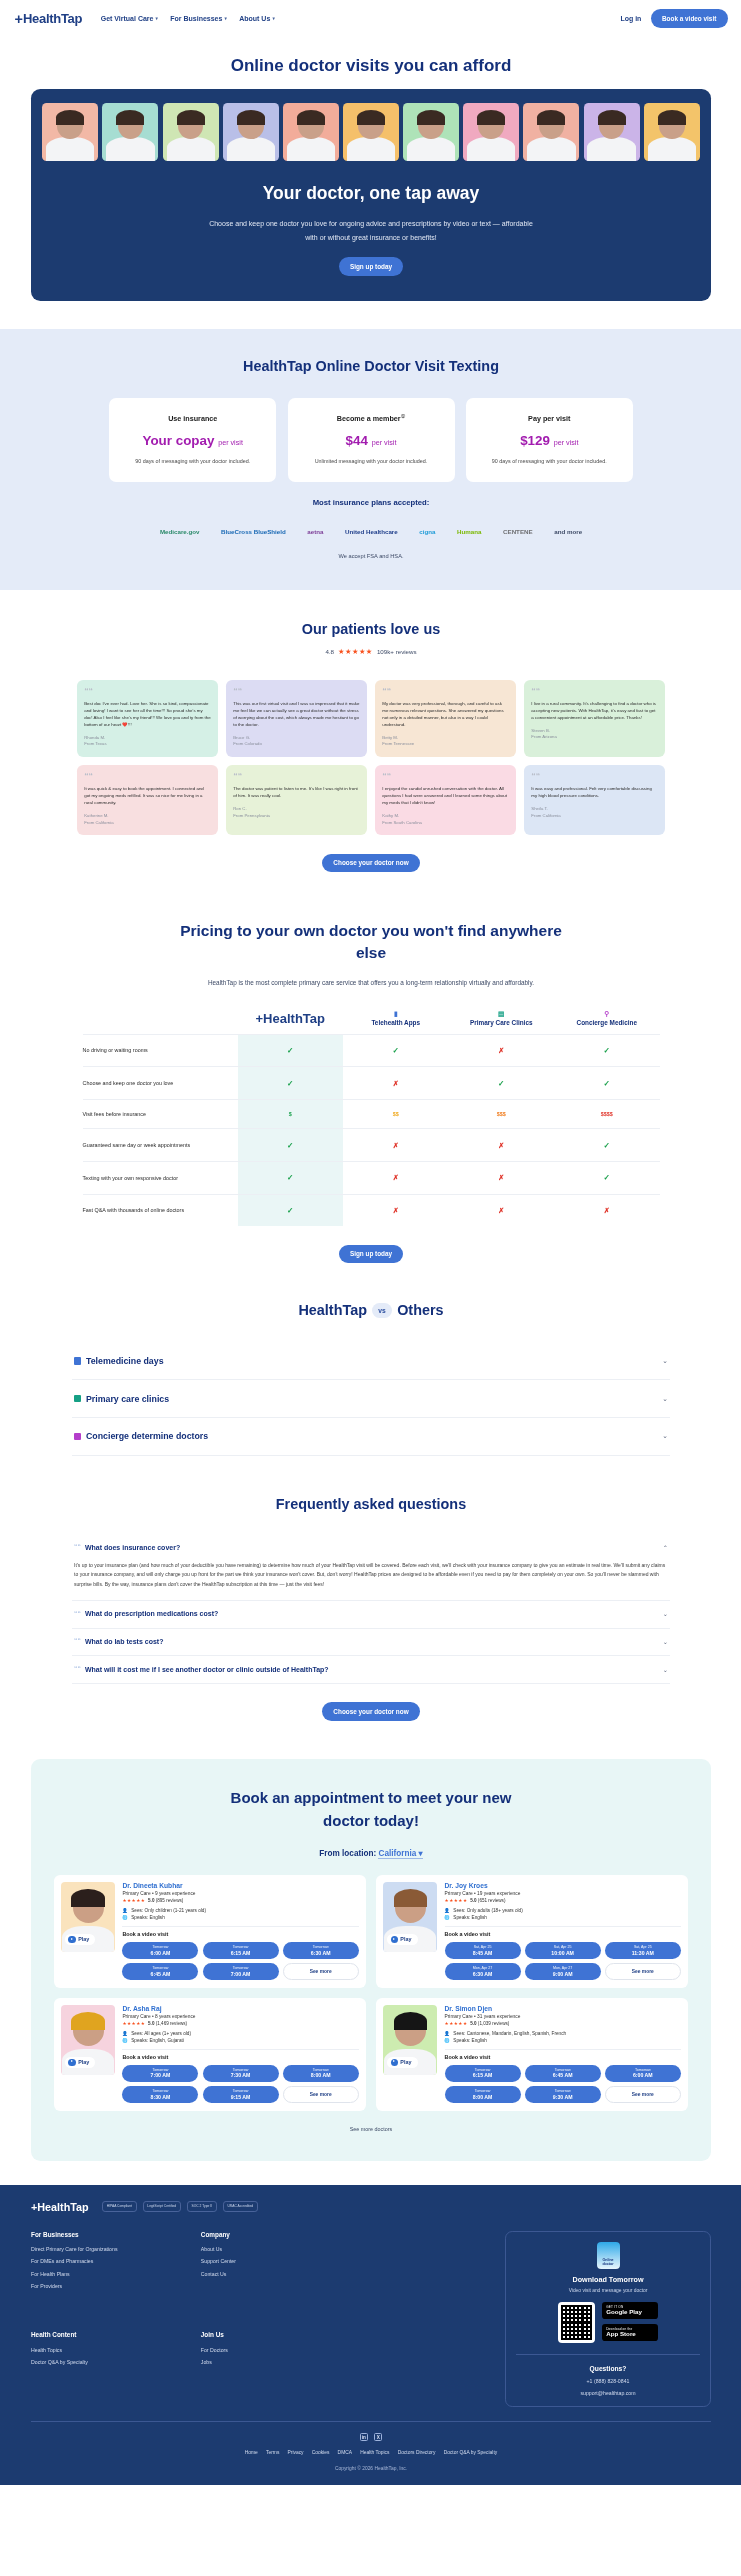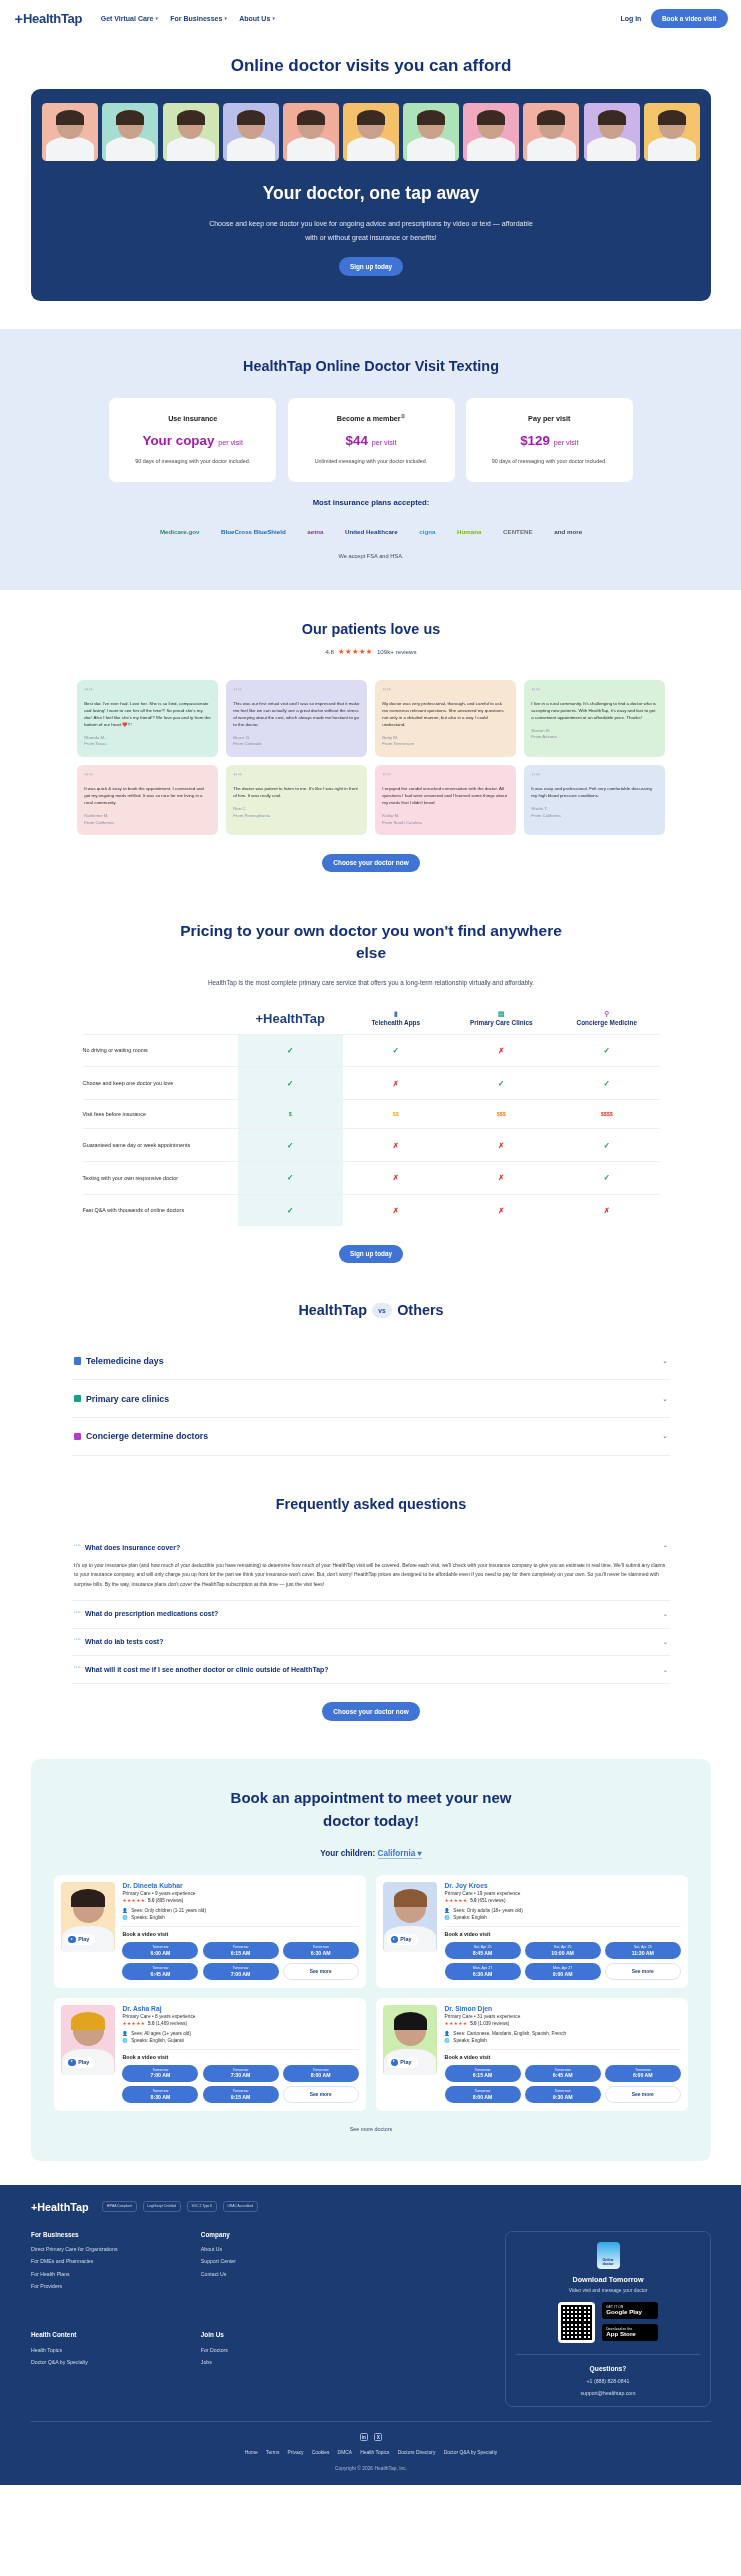--- a/index.html
+++ b/index.html
@@ -534,21 +534,21 @@
         </div>
       </div>
     <div class="center-cta">
       <button class="btn-primary">Choose your doctor now</button>
     </div>
   </div>
 
   <div class="book-sec">
     <div class="book-title">Book an appointment to meet your new doctor today!</div>
     <div class="loc-row">
-      <span>Your children:</span>
+      <span>From location:</span>
       <span class="loc-val"><span>California</span> <span>▾</span></span>
     </div>
     <div class="doc-grid" id="docGrid">
         <div class="doc-card">
           <div class="doc-photo" style="background:#fae3bd">
       <div class="coat"></div>
       <div class="head"></div>
       <div class="hair" style="background:#2b1f1c"></div>
       <div class="play-badge">
               <span class="play-tri"></span>

